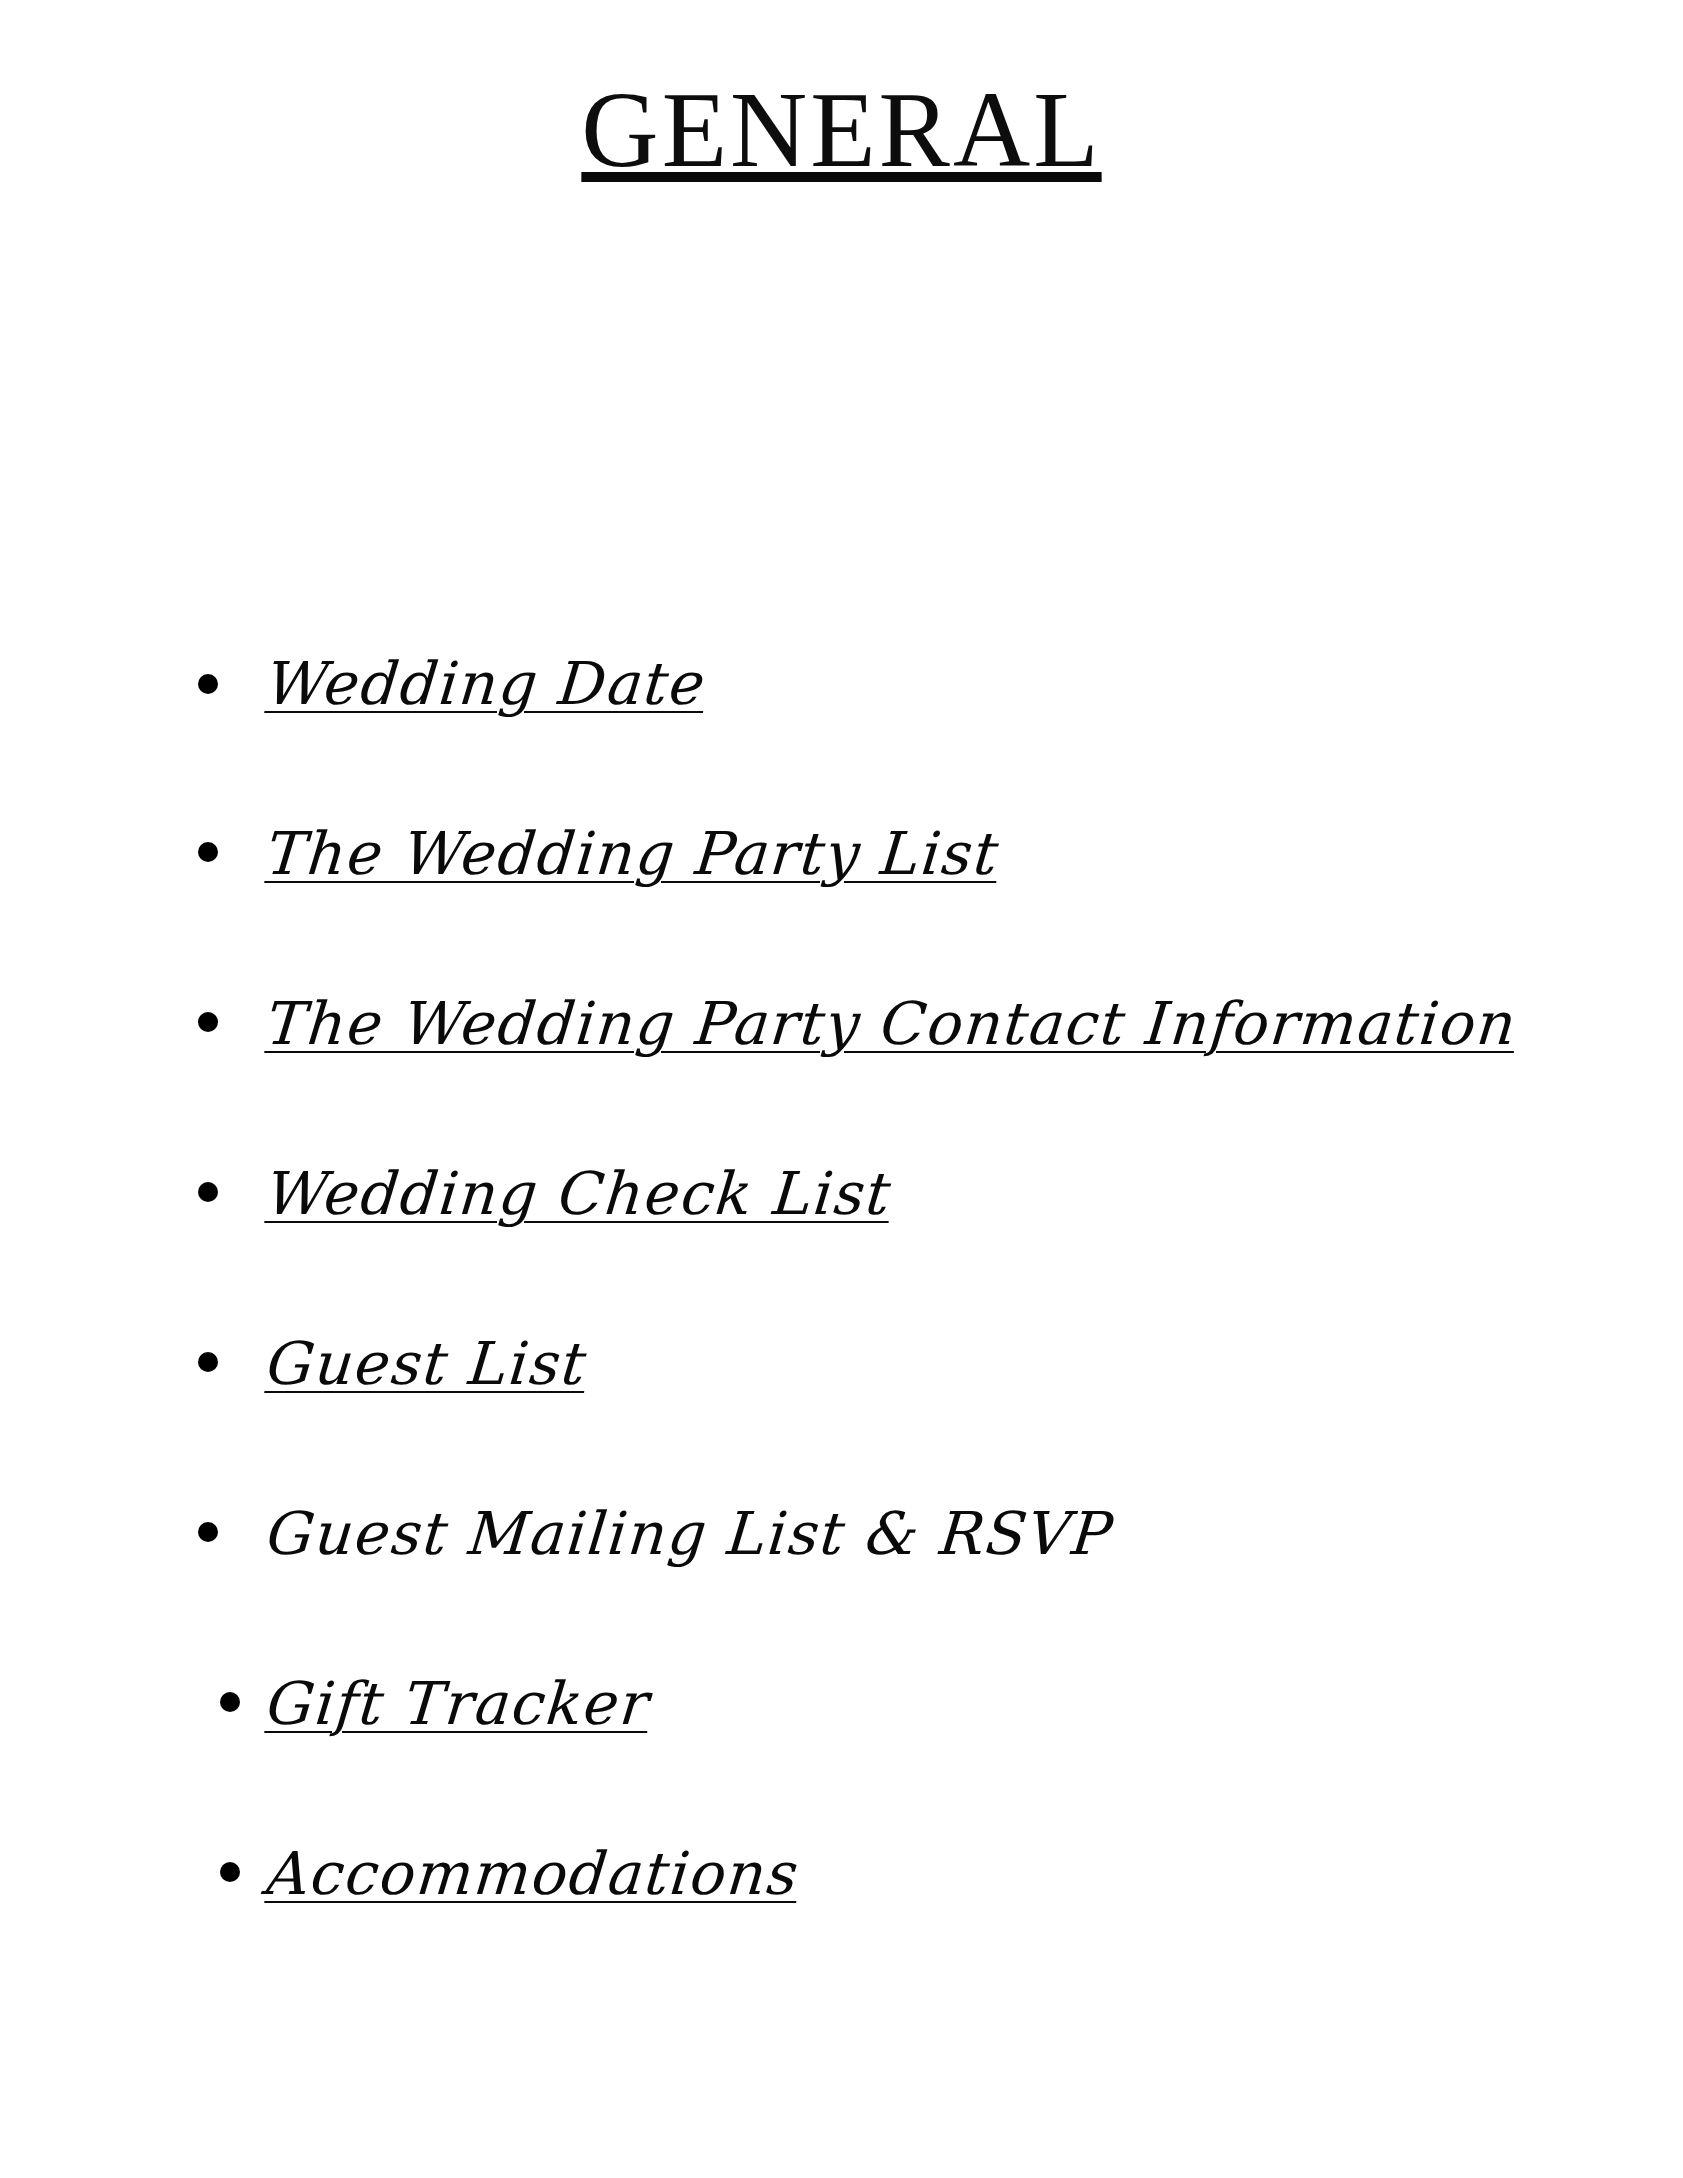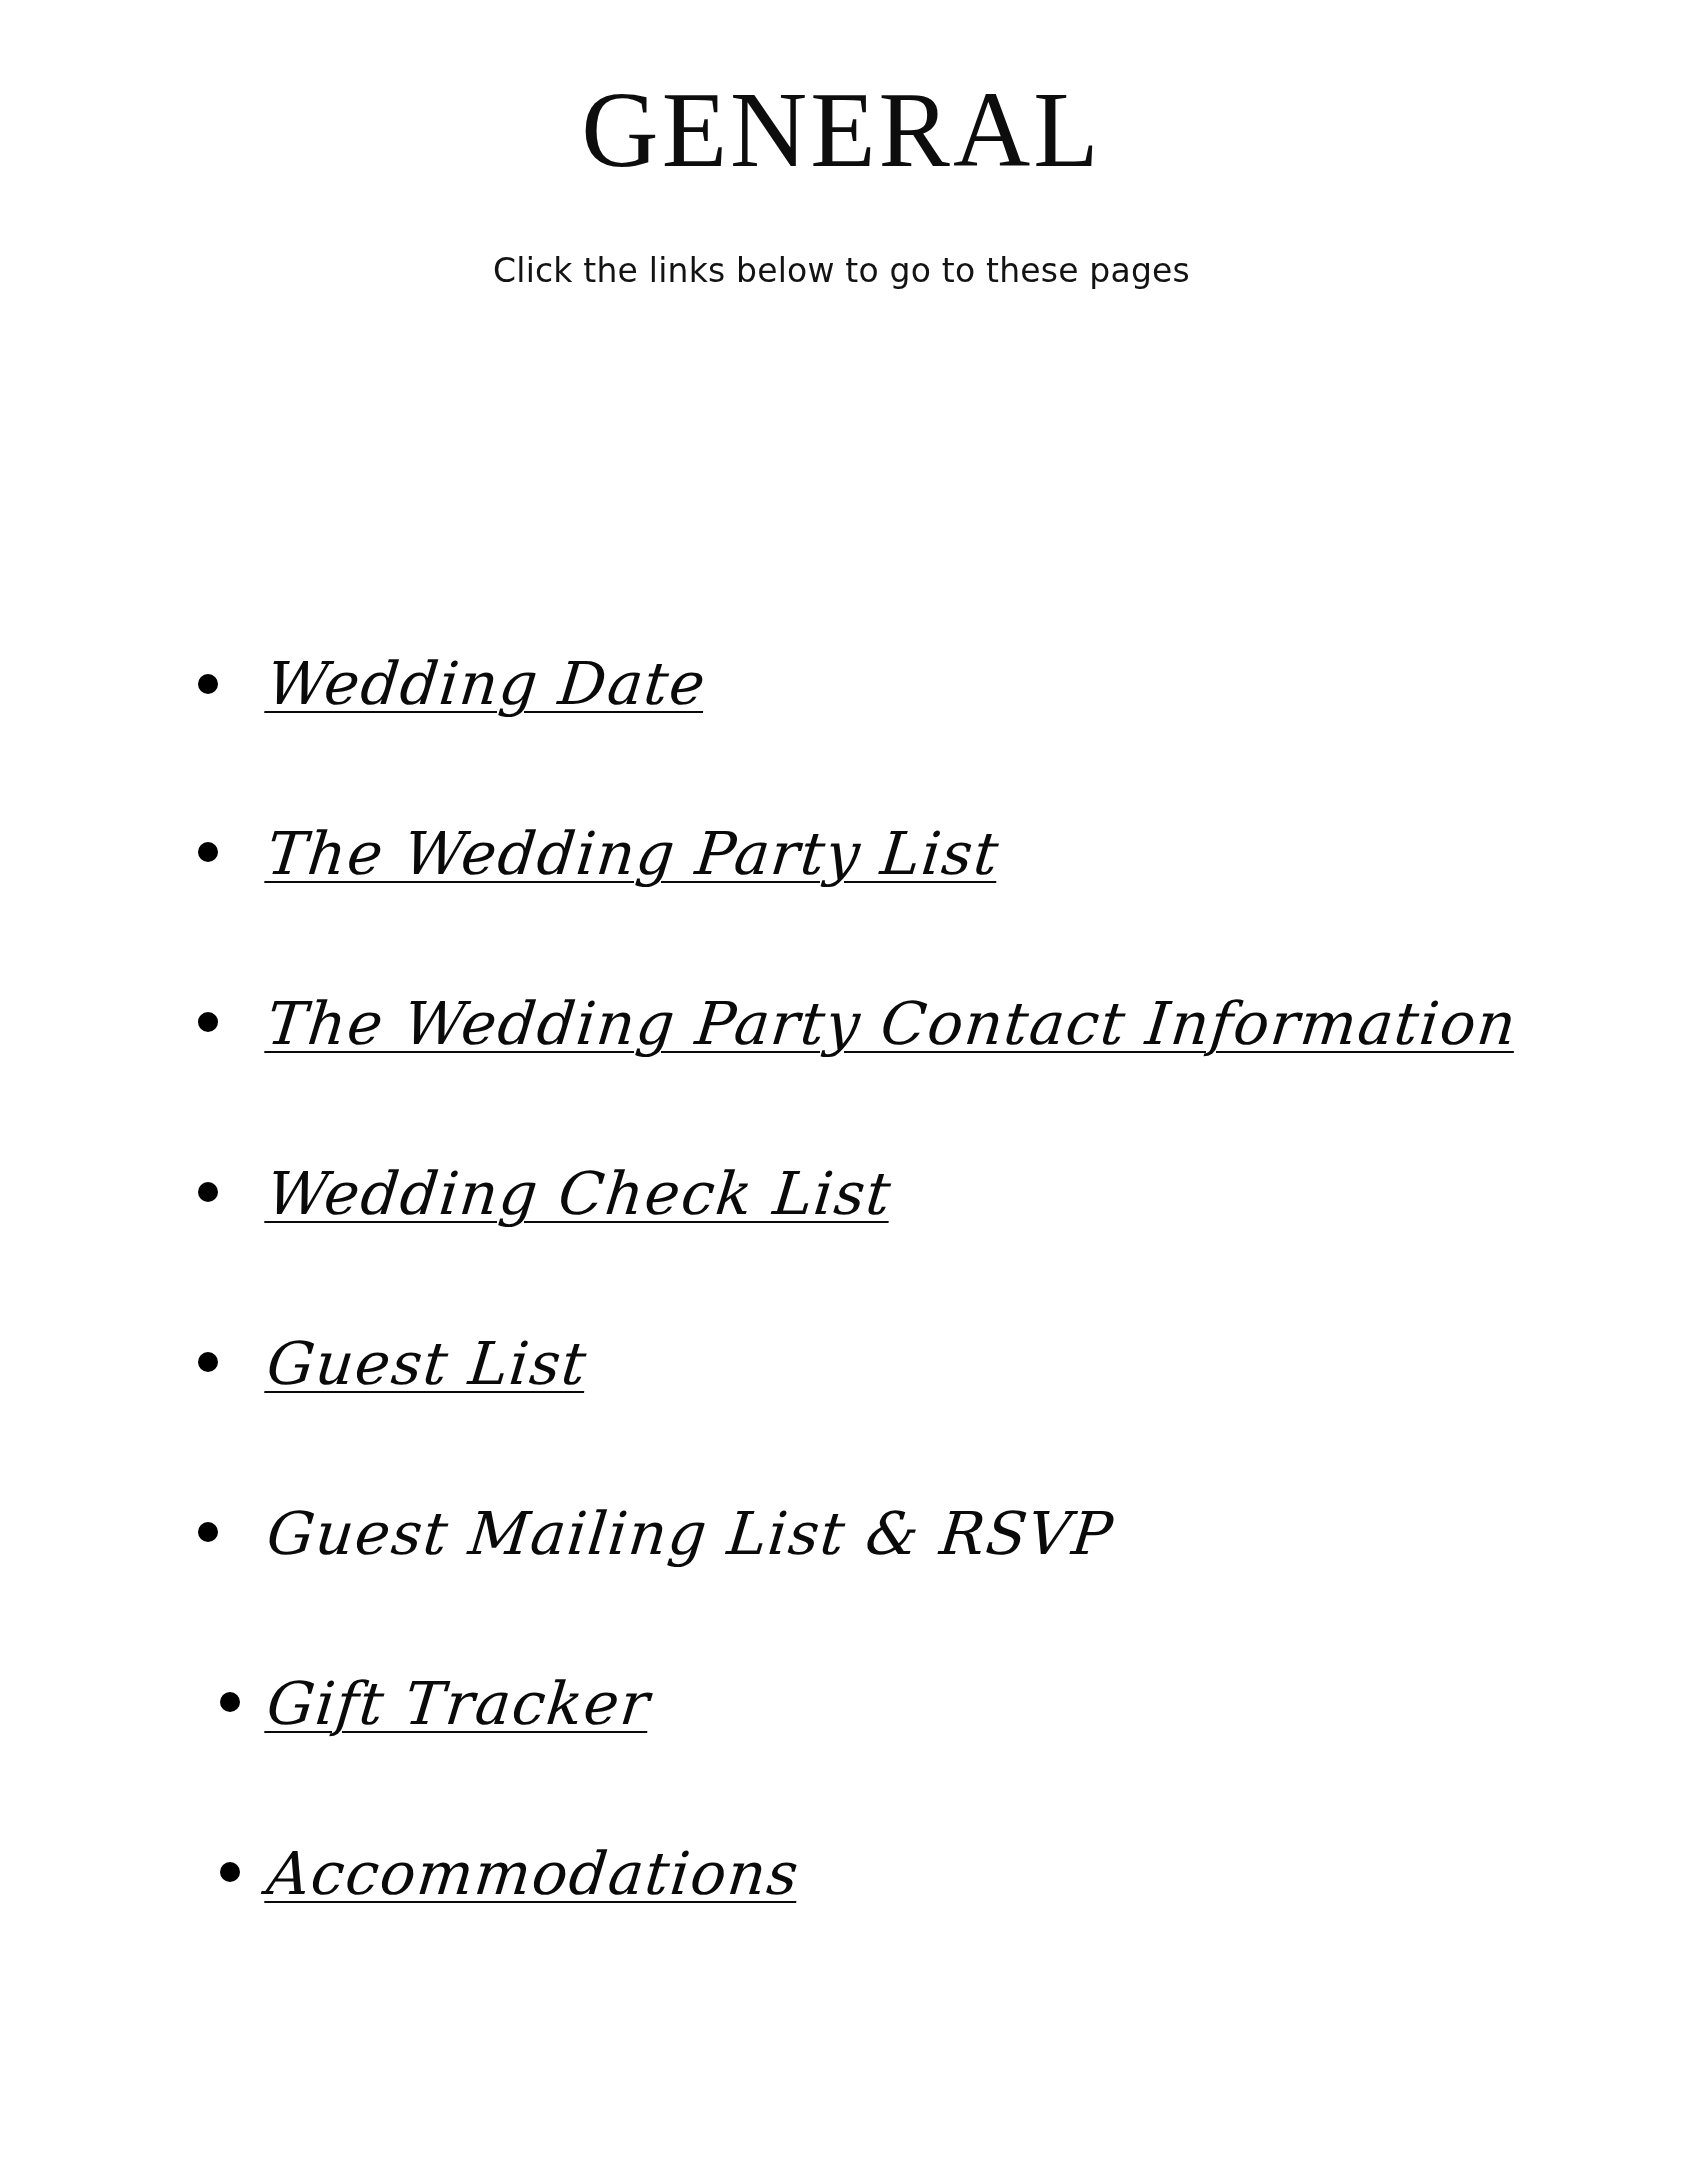--- a/index.html
+++ b/index.html
@@ -21,20 +21,21 @@
     height: 2178px;
     background: #ffffff;
     box-sizing: border-box;
     padding: 0;
   }
 
   
   .title-block {
     text-align: center;
     padding-top: 77px;
+    text-decoration: underline;
   }
   .title-line {
     font-family: "Liberation Serif", serif;
     font-weight: 400;
     font-size: 107px;
     line-height: 1.0;
     letter-spacing: 3px;
     color: #0d0d0d;
     white-space: nowrap;
   }
@@ -111,21 +112,20 @@
 </style>
 </head>
 <body>
 
 <div class="page">
 
   <div class="title-block">
     <div class="title-line first">GENERAL</div>
   </div>
 
-  <div class="subtitle">Click the links below to go to these pages</div>
 
   <ul class="link-list">
     <li class="link-item i1">
       <span class="bullet"></span>
       <a class="link-text" href="#">Wedding Date</a>
     </li>
     <li class="link-item i2">
       <span class="bullet"></span>
       <a class="link-text" href="#">The Wedding Party List</a>
     </li>

